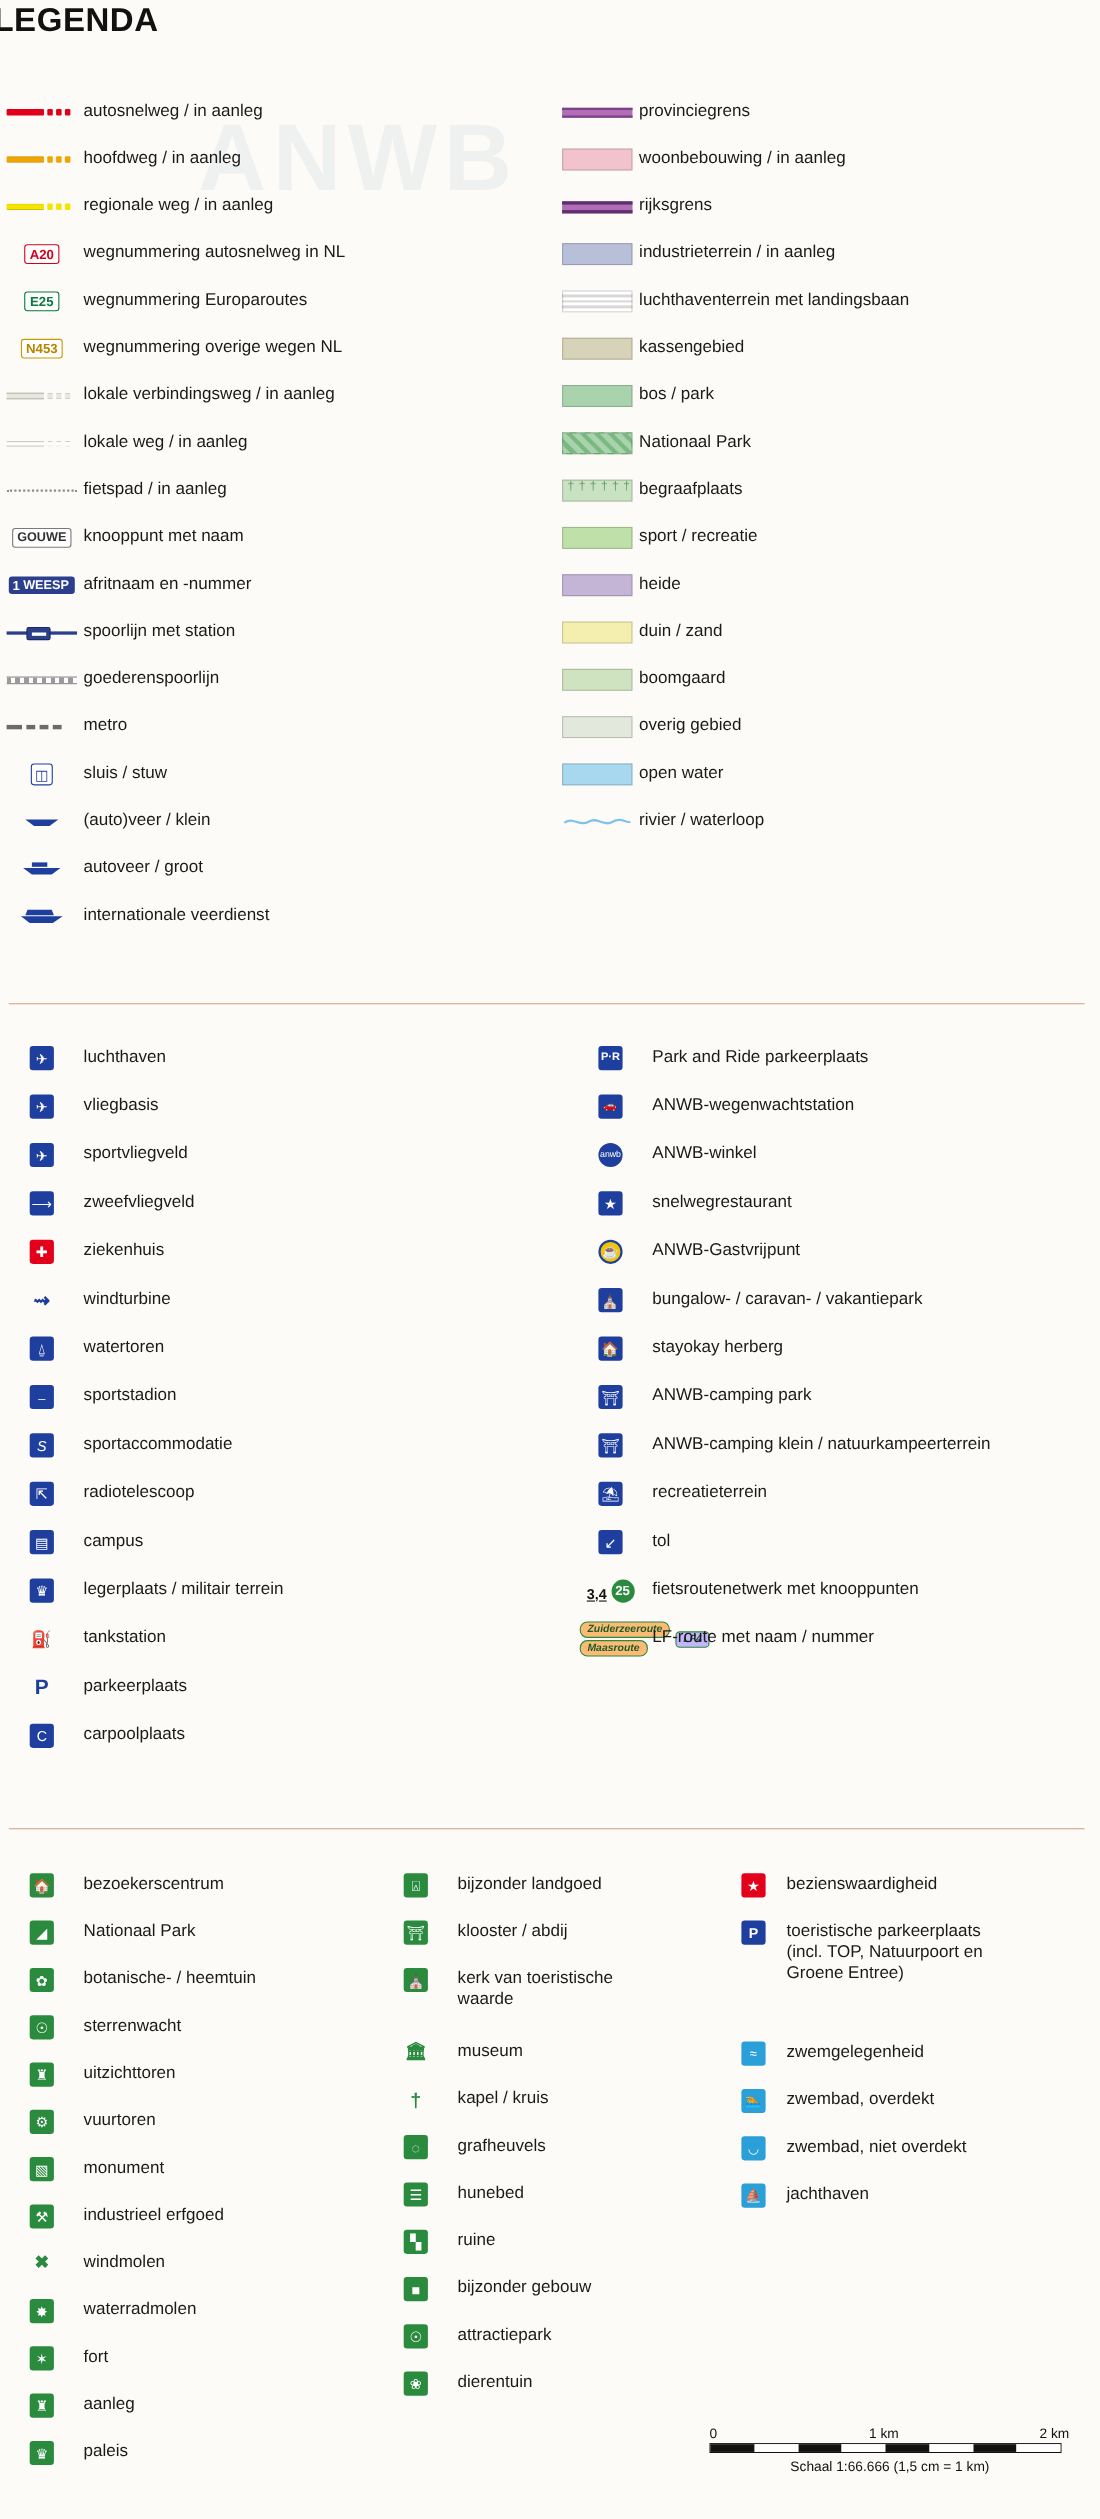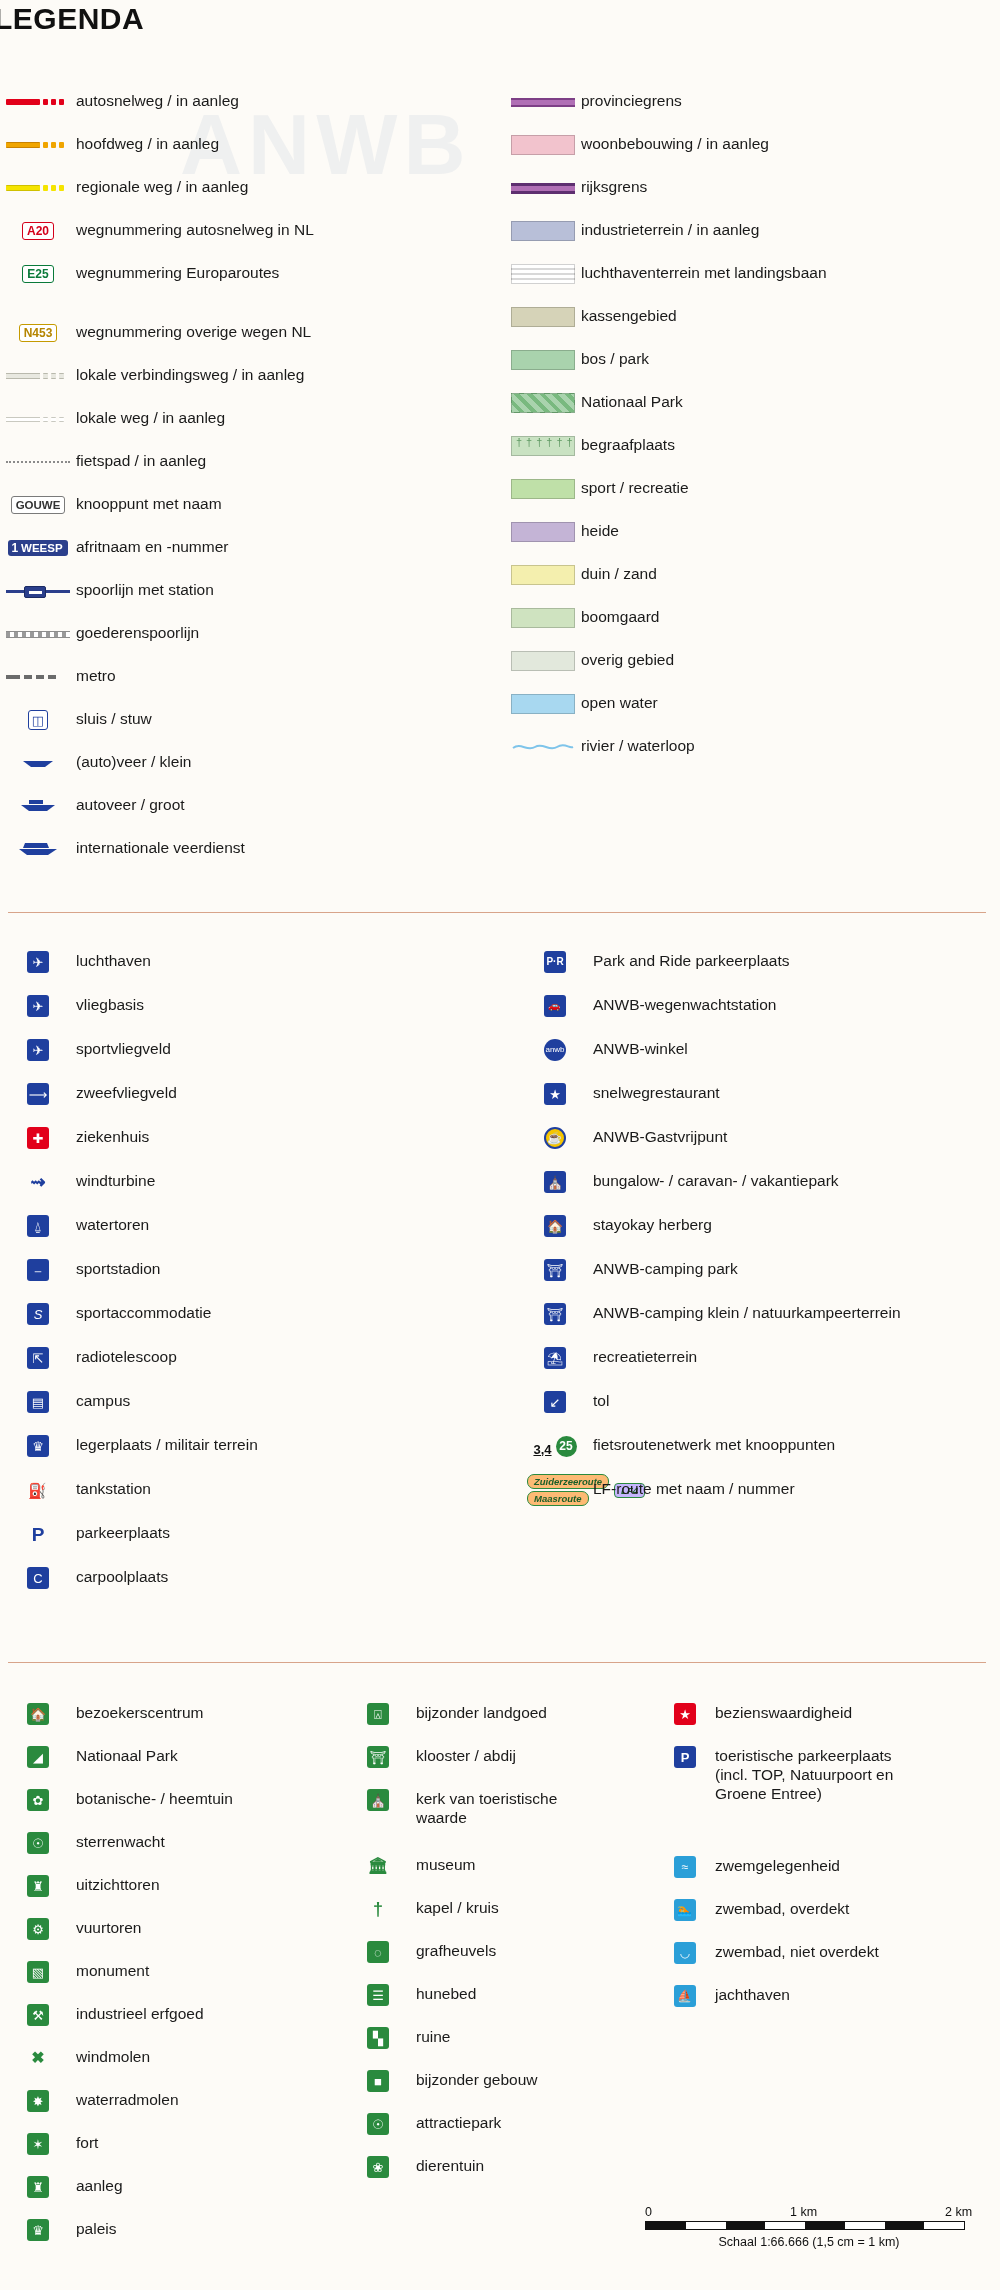--- a/index.html
+++ b/index.html
@@ -240,21 +240,21 @@
         <div class="lbl">wegnummering autosnelweg in NL</div>
       </div>
 
       <div class="row" style="height:35px;">
         <div class="sym">
           <span class="shield sh-e25">E25</span>
         </div>
         <div class="lbl">wegnummering Europaroutes</div>
       </div>
 
-      <div class="row" style="height:35px;margin-top:16px;">
+      <div class="row" style="height:35px;">
         <div class="sym">
           <span class="shield sh-n453">N453</span>
         </div>
         <div class="lbl">wegnummering overige wegen NL</div>
       </div>
 
       <div class="row" style="height:34px;">
         <div class="sym">
           <div class="lineset">
               <div class="bar-local"></div>

